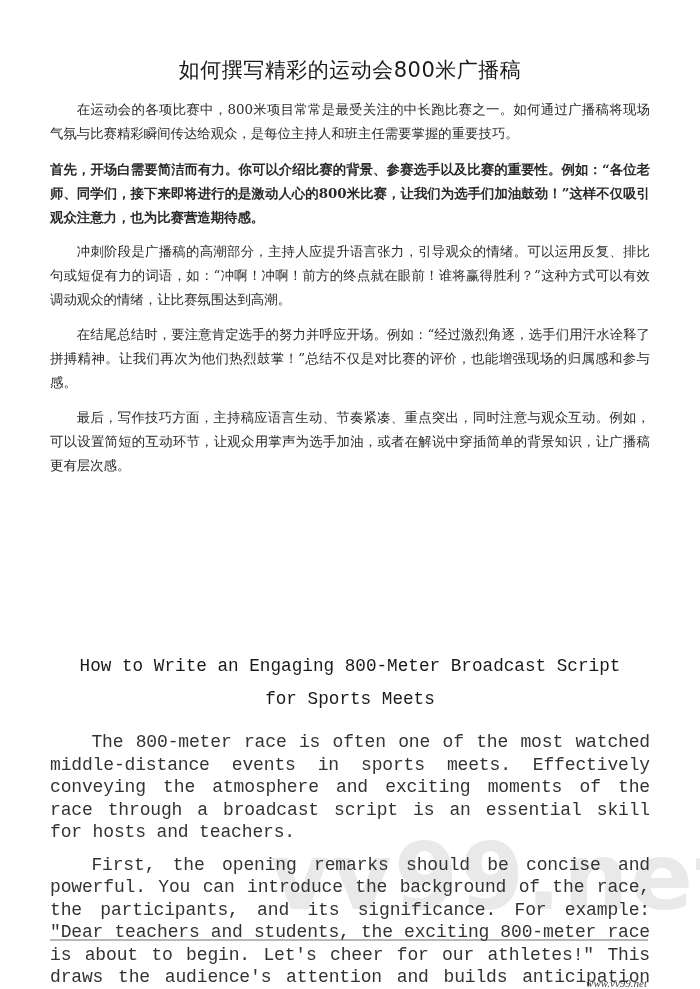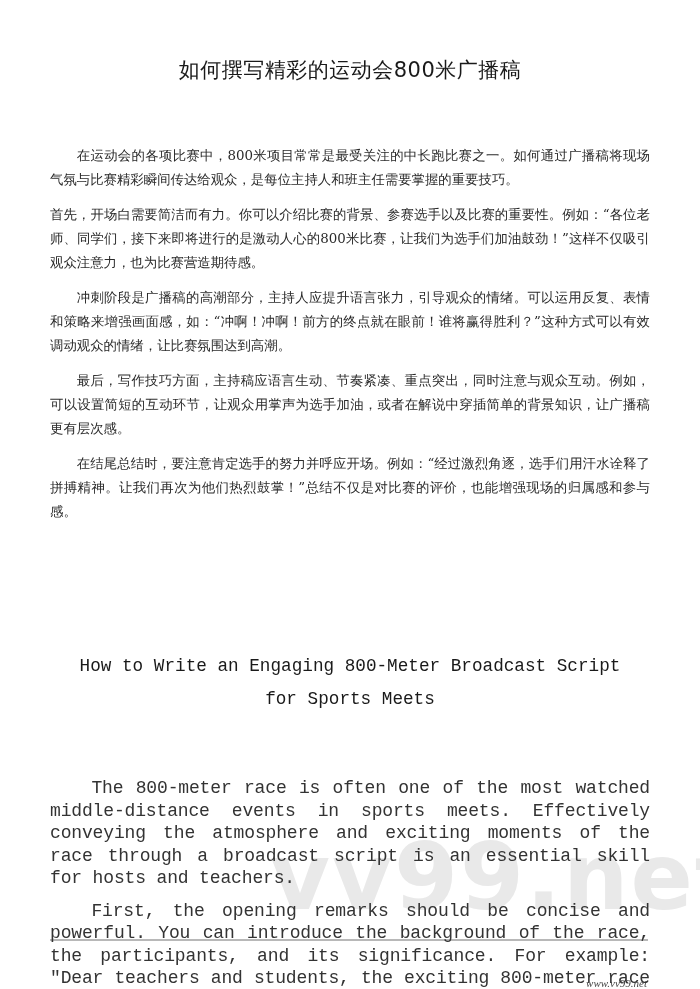--- a/index.html
+++ b/index.html
@@ -7,59 +7,59 @@
   .page { position: absolute; left: 0; top: 0; width: 700px; height: 989px; }
   .zh-title {
     position: absolute; left: 0; top: 56px; width: 700px; text-align: center;
     font-family: "DejaVu Sans", sans-serif; font-size: 21px; color: #1a1a1a; letter-spacing: 0.5px;
   }
   .zh-body { position: absolute; left: 50px; top: 98px; width: 600px; }
   .zh-p {
     font-family: "DejaVu Serif", serif; font-size: 13.4px; line-height: 24px;
     color: #2a2a2a; margin: 0 0 11px 0; text-indent: 2em; text-align: justify;
   }
-  .zh-p.noindent { text-indent: 0; }
+  .zh-p.noindent { text-indent: 0; font-weight: bold; }
   .en-title {
     position: absolute; left: 40px; top: 650px; width: 620px; text-align: center;
     font-family: "Liberation Mono", monospace; font-size: 19px; line-height: 33px;
     color: #1a1a1a; transform: scaleX(0.93); transform-origin: center;
   }
   .en-body { position: absolute; left: 50px; top: 731px; width: 600px; }
   .en-p {
     font-family: "Liberation Mono", monospace; font-size: 18px; line-height: 22.5px;
     color: #333; margin: 0 0 10px 0; text-indent: 2.3em; text-align: justify; letter-spacing: -0.15px;
   }
   .watermark {
     position: absolute; left: 270px; top: 832px;
     font-family: "DejaVu Sans", sans-serif; font-weight: bold; font-size: 92px;
     color: #e9e9e9; letter-spacing: 2px; z-index: 0; line-height: 1;
   }
-  .en-body, .en-title, .zh-body, .zh-title { z-index: 1; margin-top: 46px; }
+  .en-body, .en-title, .zh-body, .zh-title { z-index: 1; }
   .footer-line {
     position: absolute; left: 50px; top: 939px; width: 598px; height: 2px; background: #b8b8b8;
   }
   .footer-url {
     position: absolute; right: 53px; top: 944px;
     font-family: "Liberation Serif", serif; font-style: italic; font-size: 11px; color: #444; margin-top: 33px;
   }
 </style>
 </head>
 <body>
 
 <div class="page">
   <div class="watermark">vv99.net</div>
 
   <h1 class="zh-title" style="margin:0;font-weight:normal;">如何撰写精彩的运动会800米广播稿</h1>
 
   <div class="zh-body">
     <p class="zh-p">在运动会的各项比赛中，800米项目常常是最受关注的中长跑比赛之一。如何通过广播稿将现场气氛与比赛精彩瞬间传达给观众，是每位主持人和班主任需要掌握的重要技巧。</p>
     <p class="zh-p noindent">首先，开场白需要简洁而有力。你可以介绍比赛的背景、参赛选手以及比赛的重要性。例如：“各位老师、同学们，接下来即将进行的是激动人心的800米比赛，让我们为选手们加油鼓劲！”这样不仅吸引观众注意力，也为比赛营造期待感。</p>
-    <p class="zh-p">冲刺阶段是广播稿的高潮部分，主持人应提升语言张力，引导观众的情绪。可以运用反复、表情和策略来增强画面感，如：“冲啊！冲啊！前方的终点就在眼前！谁将赢得胜利？”这种方式可以有效调动观众的情绪，让比赛氛围达到高潮。</p>
+    <p class="zh-p">冲刺阶段是广播稿的高潮部分，主持人应提升语言张力，引导观众的情绪。可以运用反复、排比句或短促有力的词语，如：“冲啊！冲啊！前方的终点就在眼前！谁将赢得胜利？”这种方式可以有效调动观众的情绪，让比赛氛围达到高潮。</p>
+    <p class="zh-p">在结尾总结时，要注意肯定选手的努力并呼应开场。例如：“经过激烈角逐，选手们用汗水诠释了拼搏精神。让我们再次为他们热烈鼓掌！”总结不仅是对比赛的评价，也能增强现场的归属感和参与感。</p>
     <p class="zh-p">最后，写作技巧方面，主持稿应语言生动、节奏紧凑、重点突出，同时注意与观众互动。例如，可以设置简短的互动环节，让观众用掌声为选手加油，或者在解说中穿插简单的背景知识，让广播稿更有层次感。</p>
-    <p class="zh-p">在结尾总结时，要注意肯定选手的努力并呼应开场。例如：“经过激烈角逐，选手们用汗水诠释了拼搏精神。让我们再次为他们热烈鼓掌！”总结不仅是对比赛的评价，也能增强现场的归属感和参与感。</p>
   </div>
 
   <h2 class="en-title" style="margin:0;font-weight:normal;">How to Write an Engaging 800-Meter Broadcast Script for Sports Meets</h2>
 
   <div class="en-body">
     <p class="en-p">The 800-meter race is often one of the most watched middle-distance events in sports meets. Effectively conveying the atmosphere and exciting moments of the race through a broadcast script is an essential skill for hosts and teachers.</p>
     <p class="en-p">First, the opening remarks should be concise and powerful. You can introduce the background of the race, the participants, and its significance. For example: "Dear teachers and students, the exciting 800-meter race is about to begin. Let's cheer for our athletes!" This draws the audience's attention and builds anticipation for the race.</p>
   </div>
 
   <div class="footer-line"></div>

